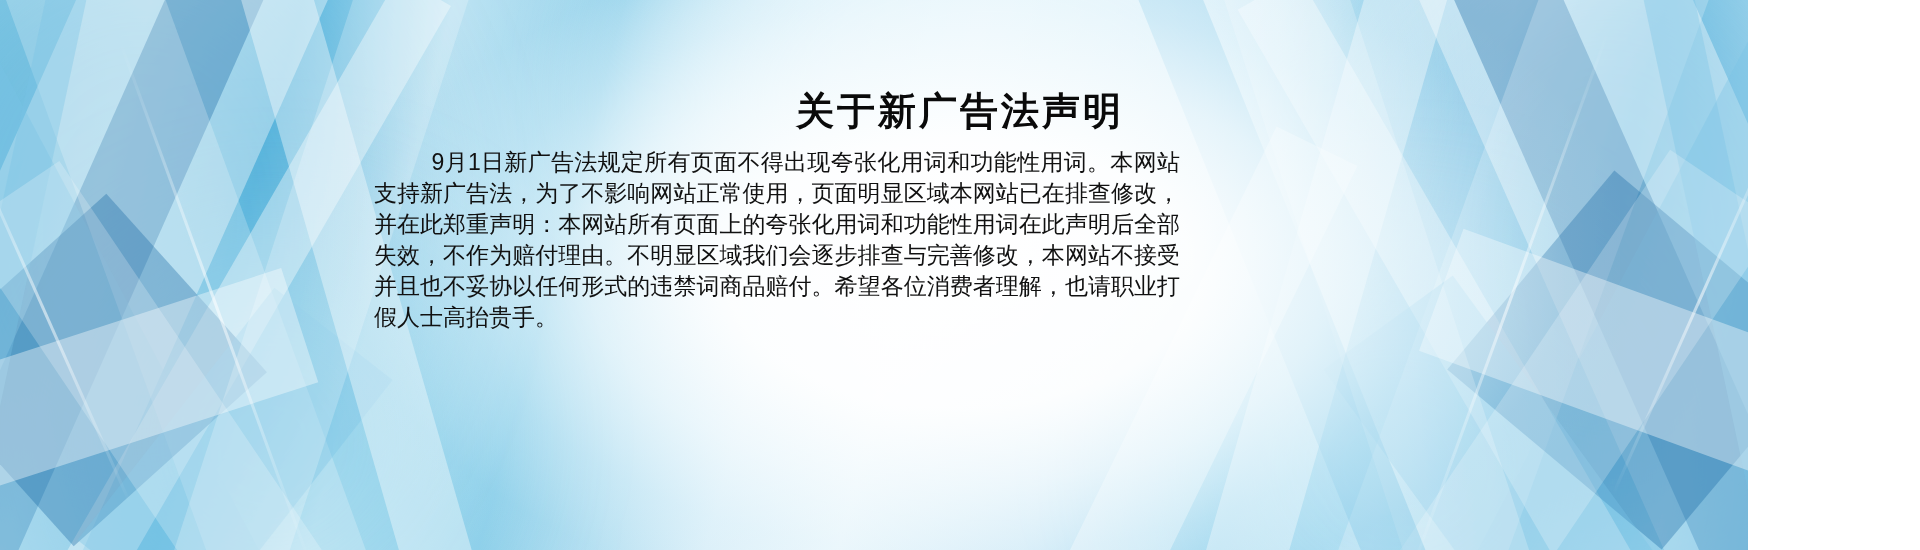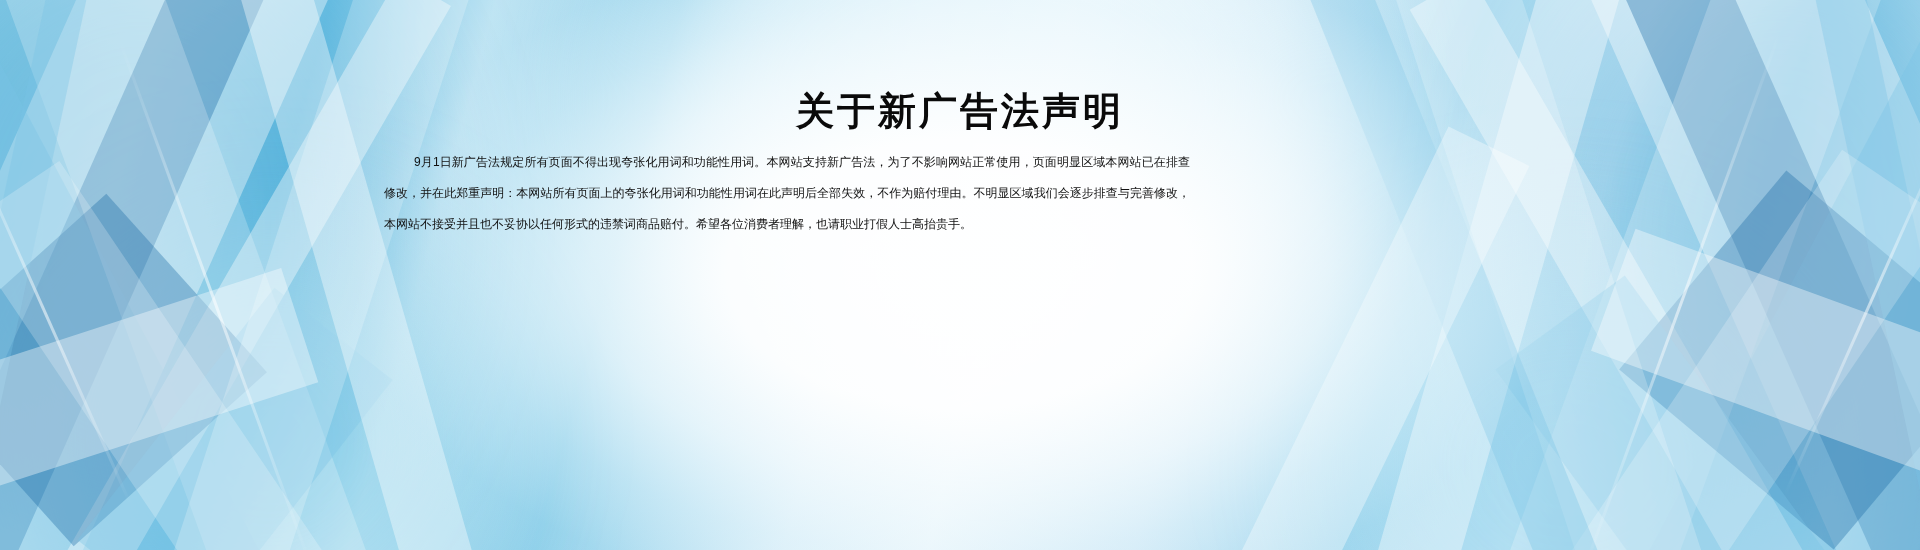--- a/index.html
+++ b/index.html
@@ -5,21 +5,21 @@
   * { box-sizing: border-box; margin: 0; padding: 0; }
   html, body {
     width: 1920px;
     height: 550px;
     overflow: hidden;
     font-family: "Liberation Sans", "DejaVu Sans", sans-serif;
   }
 
   #banner {
     position: relative;
-    width: 1920px;
+    width: 1748px;
     height: 550px;
     overflow: hidden;
     background: linear-gradient(105deg,
         #8ecfe8 0%,
         #a9dbee 8%,
         #6ec1e4 16%,
         #bfe4f3 24%,
         #8fd0ea 33%,
         #d8eef8 45%,
         #eaf6fb 52%,
@@ -126,25 +126,25 @@
     text-align: center;
     font-size: 38px;
     font-weight: bold;
     letter-spacing: 3px;
     color: #0a0a0a;
     line-height: 1.25;
   }
 
   #statement-body {
     position: absolute;
-    left: 384px;
+    left: 374px;
     top: 147px;
     width: 806px;
     color: #111111;
-    font-size: 12px;
+    font-size: 23px;
     line-height: 31px;
     text-align: justify;
     text-justify: inter-ideograph;
   }
 
   #statement-body p { margin: 0; }
   #statement-body p.indented { text-indent: 2.5em; }
 </style>
 </head>
 <body>

